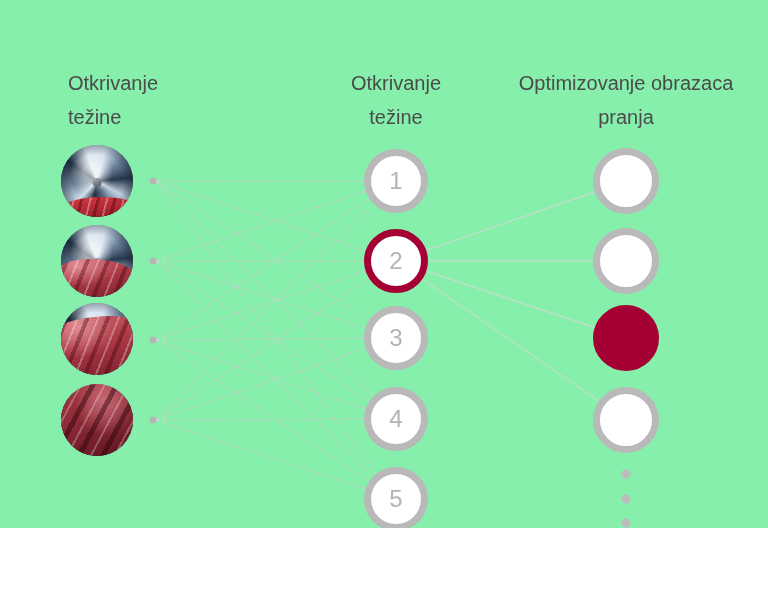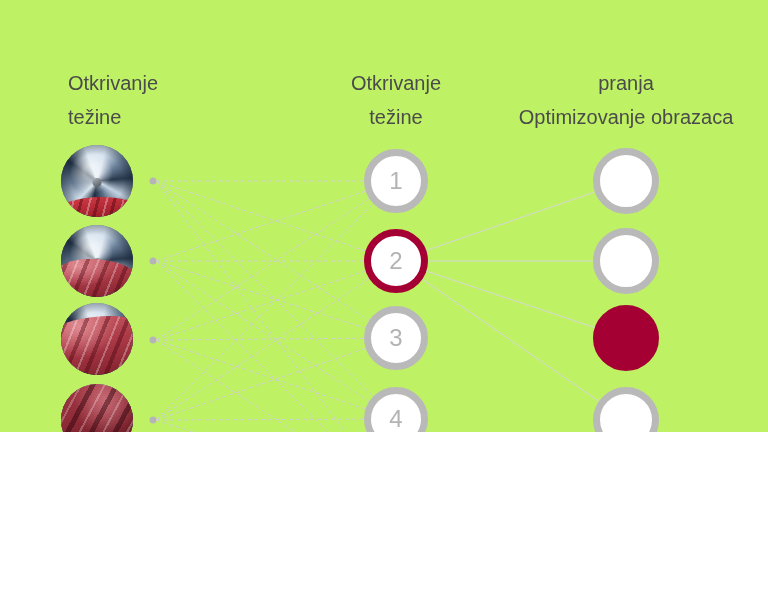--- a/index.html
+++ b/index.html
@@ -1,17 +1,17 @@
 <!DOCTYPE html>
 <html><head>
 <meta charset="utf-8">
 <style>
   html,body{margin:0;padding:0;background:#fff;}
   #canvas{
-    position:relative;width:768px;height:432px;background:#bef264;overflow:hidden;
+    position:relative;width:768px;height:528px;background:#86efac;overflow:hidden;
     font-family:"Liberation Sans","DejaVu Sans",sans-serif;
   }
   
   .hdr{position:absolute;top:66px;color:#4b4b4b;font-size:20px;line-height:34px;font-weight:400;}
   .hdr-weight{left:68px;text-align:left;}
   .hdr-softness{left:306px;width:180px;text-align:center;}
   .hdr-pattern{left:491px;width:270px;text-align:center;}
   
   #lines{position:absolute;left:0;top:0;width:768px;height:600px;}
   .dashed-line{stroke:#cfcfcf;stroke-width:1;stroke-dasharray:4 3;fill:none;}
@@ -63,22 +63,22 @@
 
   <div class="hdr hdr-weight">
     <div>Otkrivanje</div>
     <div>težine</div>
   </div>
   <div class="hdr hdr-softness">
     <div>Otkrivanje</div>
     <div>težine</div>
   </div>
   <div class="hdr hdr-pattern">
+    <div>Optimizovanje obrazaca</div>
     <div>pranja</div>
-    <div>Optimizovanje obrazaca</div>
   </div>
 
   <svg id="lines" viewBox="0 0 768 600">
     <g>
       <circle class="input-dot" cx="153" cy="181" r="3.5"></circle>
       <circle class="input-dot" cx="153" cy="261" r="3.5"></circle>
       <circle class="input-dot" cx="153" cy="340" r="3.5"></circle>
       <circle class="input-dot" cx="153" cy="420" r="3.5"></circle>
     </g>
     <g>

